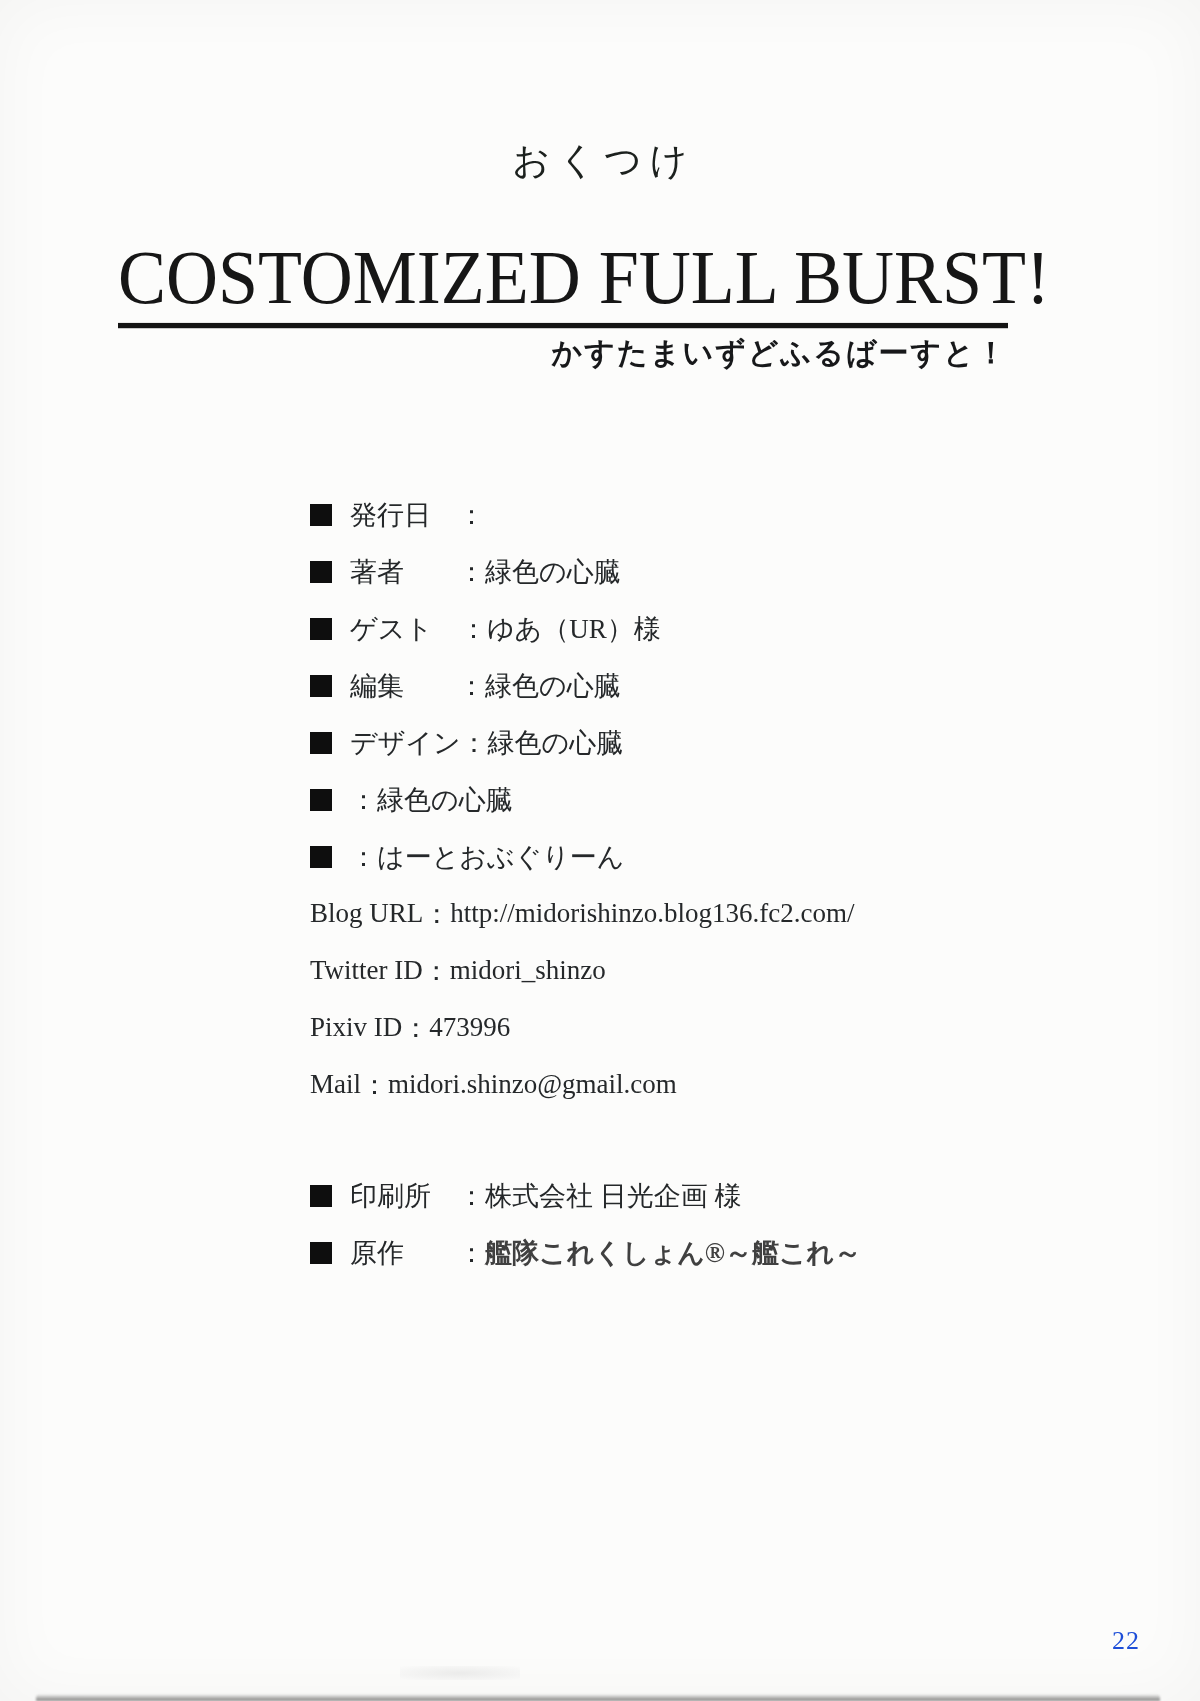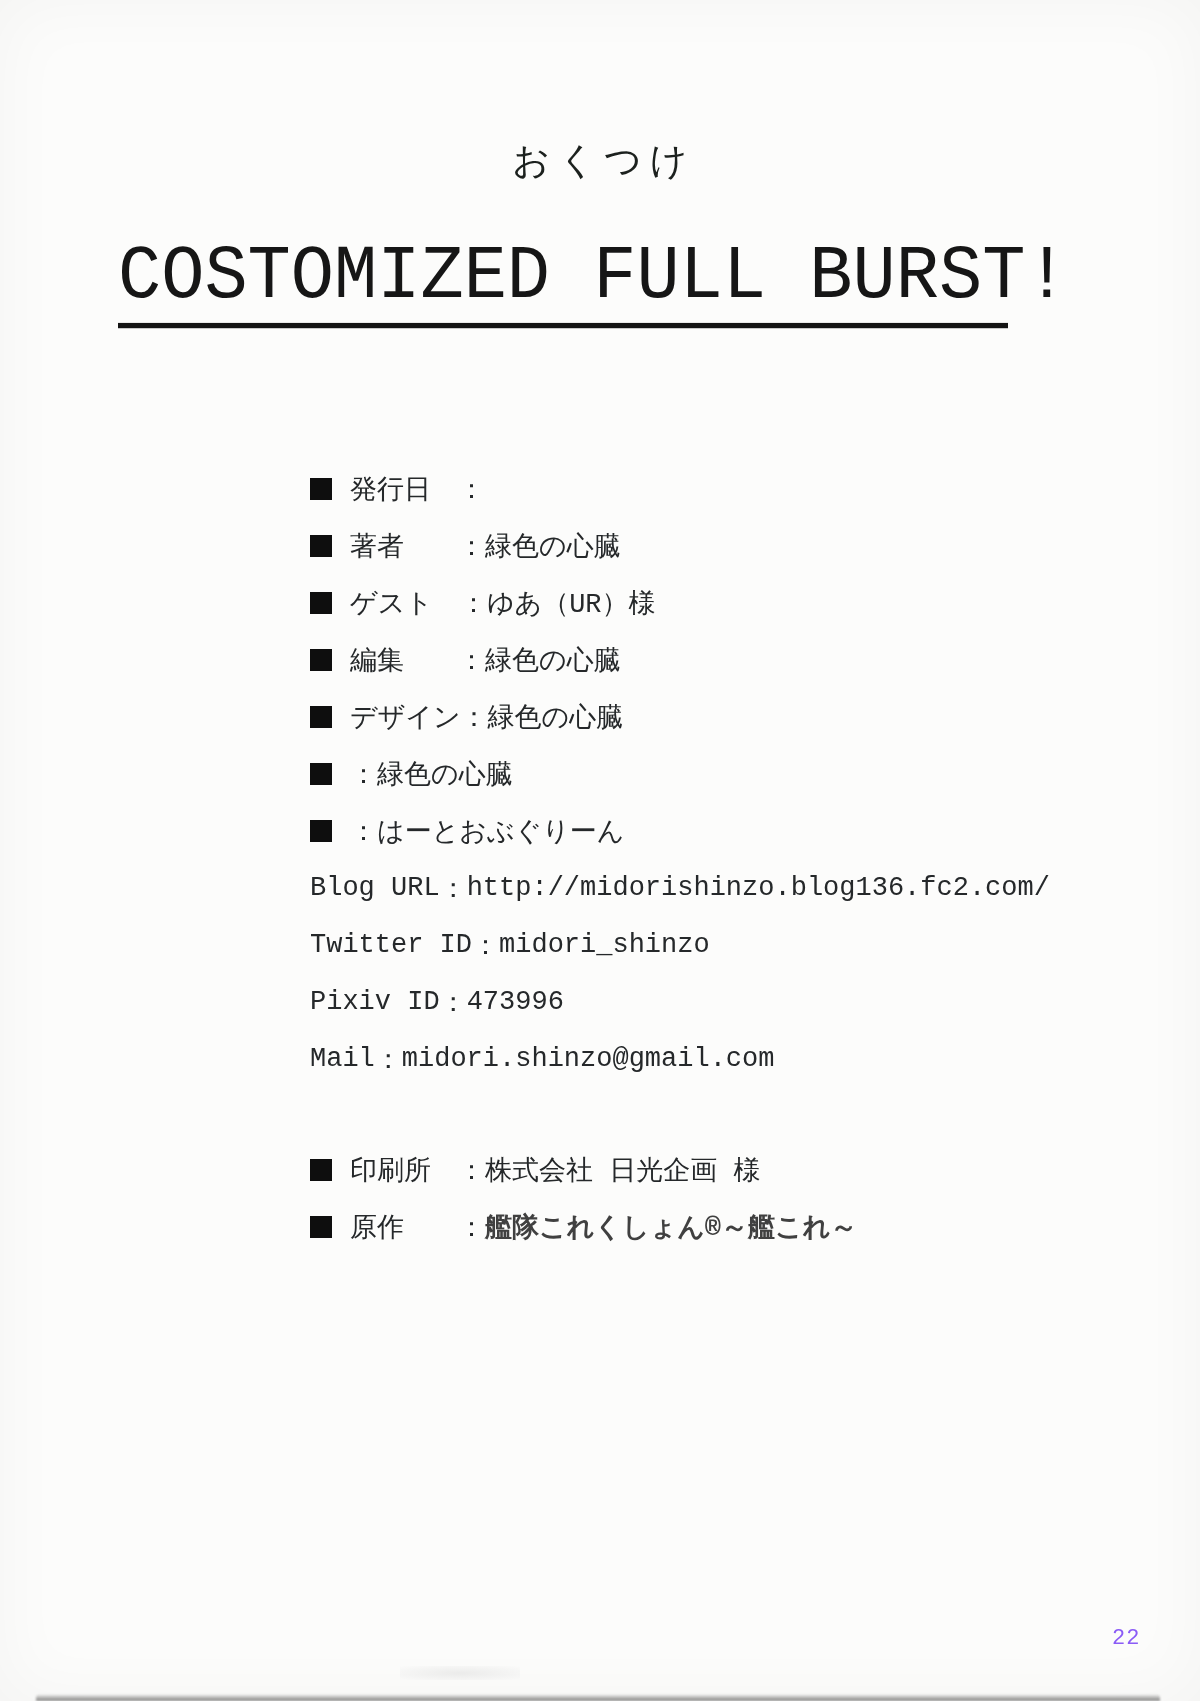--- a/index.html
+++ b/index.html
@@ -2,21 +2,21 @@
 <html><head>
 <meta charset="utf-8">
 <style>
   html,body { margin:0; padding:0; background:#e8e8e6; }
   .page {
     position:relative;
     width:1200px; height:1701px;
     margin:0 auto;
     background:#fcfcfb;
     color:#222;
-    font-family:Liberation Mono, monospace;
+    font-family:Liberation Serif, serif;
     overflow:hidden;
     box-shadow: inset 0 0 70px rgba(0,0,0,0.035);
   }
   .okutsuke {
     position:absolute; top:136px; left:0; width:100%;
     text-align:center;
     font-size:37px; font-weight:500;
     letter-spacing:8px; text-indent:8px;
     color:#1c211e;
   }
@@ -35,36 +35,36 @@
     transform:scaleY(1.06);
     transform-origin:top center;
   }
   .sub-title {
     margin-top:10px;
     font-size:30px; font-weight:700;
     letter-spacing:2px;
     color:#17181a;
   }
   .colophon {
-    position:absolute; left:310px; top:460px;
+    position:absolute; left:310px; top:486px;
     font-size:27px;
     color:#25282a;
   }
   .row { height:57px; display:flex; align-items:center; }
   .bullet {
     width:22px; height:22px; background:#0e0e0e;
     flex:none; margin-right:18px;
   }
   .label, .colon, .value { white-space:pre; }
   .contact-rows .row { }
   .footer-rows { margin-top:54px; }
   .footer-rows .row:last-child .value { font-weight:700; color:#404040; }
   .page-number {
     position:absolute; left:1112px; top:1626px;
-    font-size:22px; color:#8b5cf6;
+    font-size:26px; color:#1d4ed8;
     letter-spacing:1px;
   }
   .scan-shadow-bottom {
     position:absolute; bottom:0px; left:36px; right:40px; height:7px;
     background:linear-gradient(to top, rgba(45,45,45,0.6), rgba(45,45,45,0));
     filter:blur(1px);
     border-radius:4px 4px 0 0;
   }
   .scan-smudge {
     position:absolute; left:400px; top:1666px; width:120px; height:14px;
@@ -73,20 +73,21 @@
 </style>
 </head>
 <body>
 
 <div class="page">
 
   <div class="okutsuke">おくつけ</div>
 
   <div class="title-block">
     <div class="main-title">COSTOMIZED FULL BURST!</div>
+    <div class="sub-title">かすたまいずどふるばーすと！</div>
   </div>
 
   <div class="colophon">
     <div class="entry-rows" id="entry-rows">
   <div class="row">
     <span class="bullet"></span>
     <span class="label">発行日　</span>
           <span class="colon">：</span>
   </div>
 

